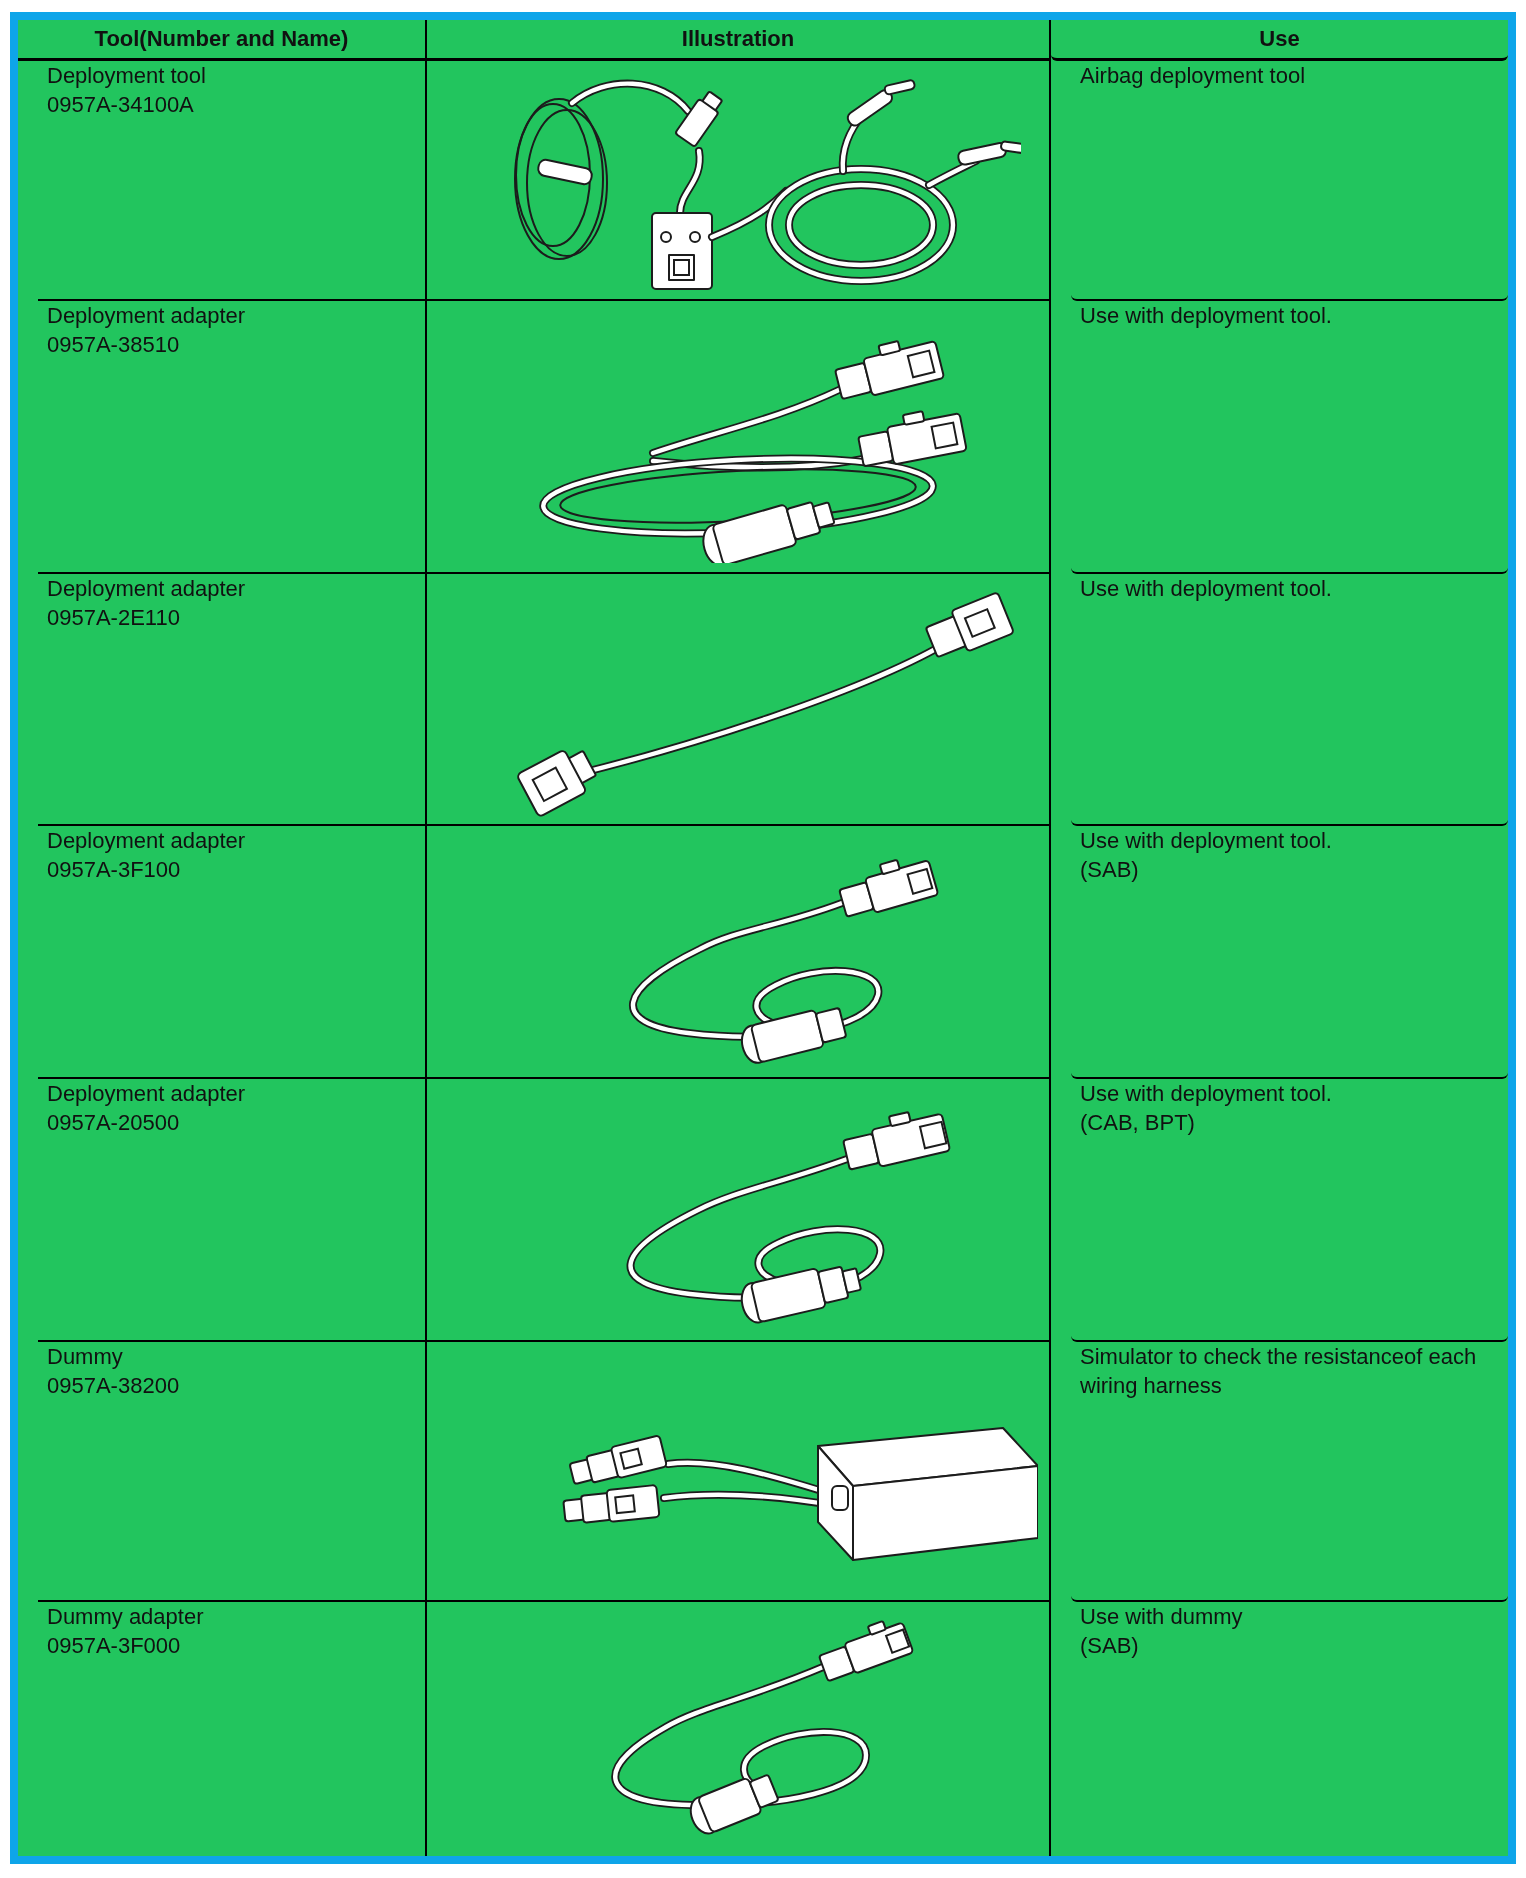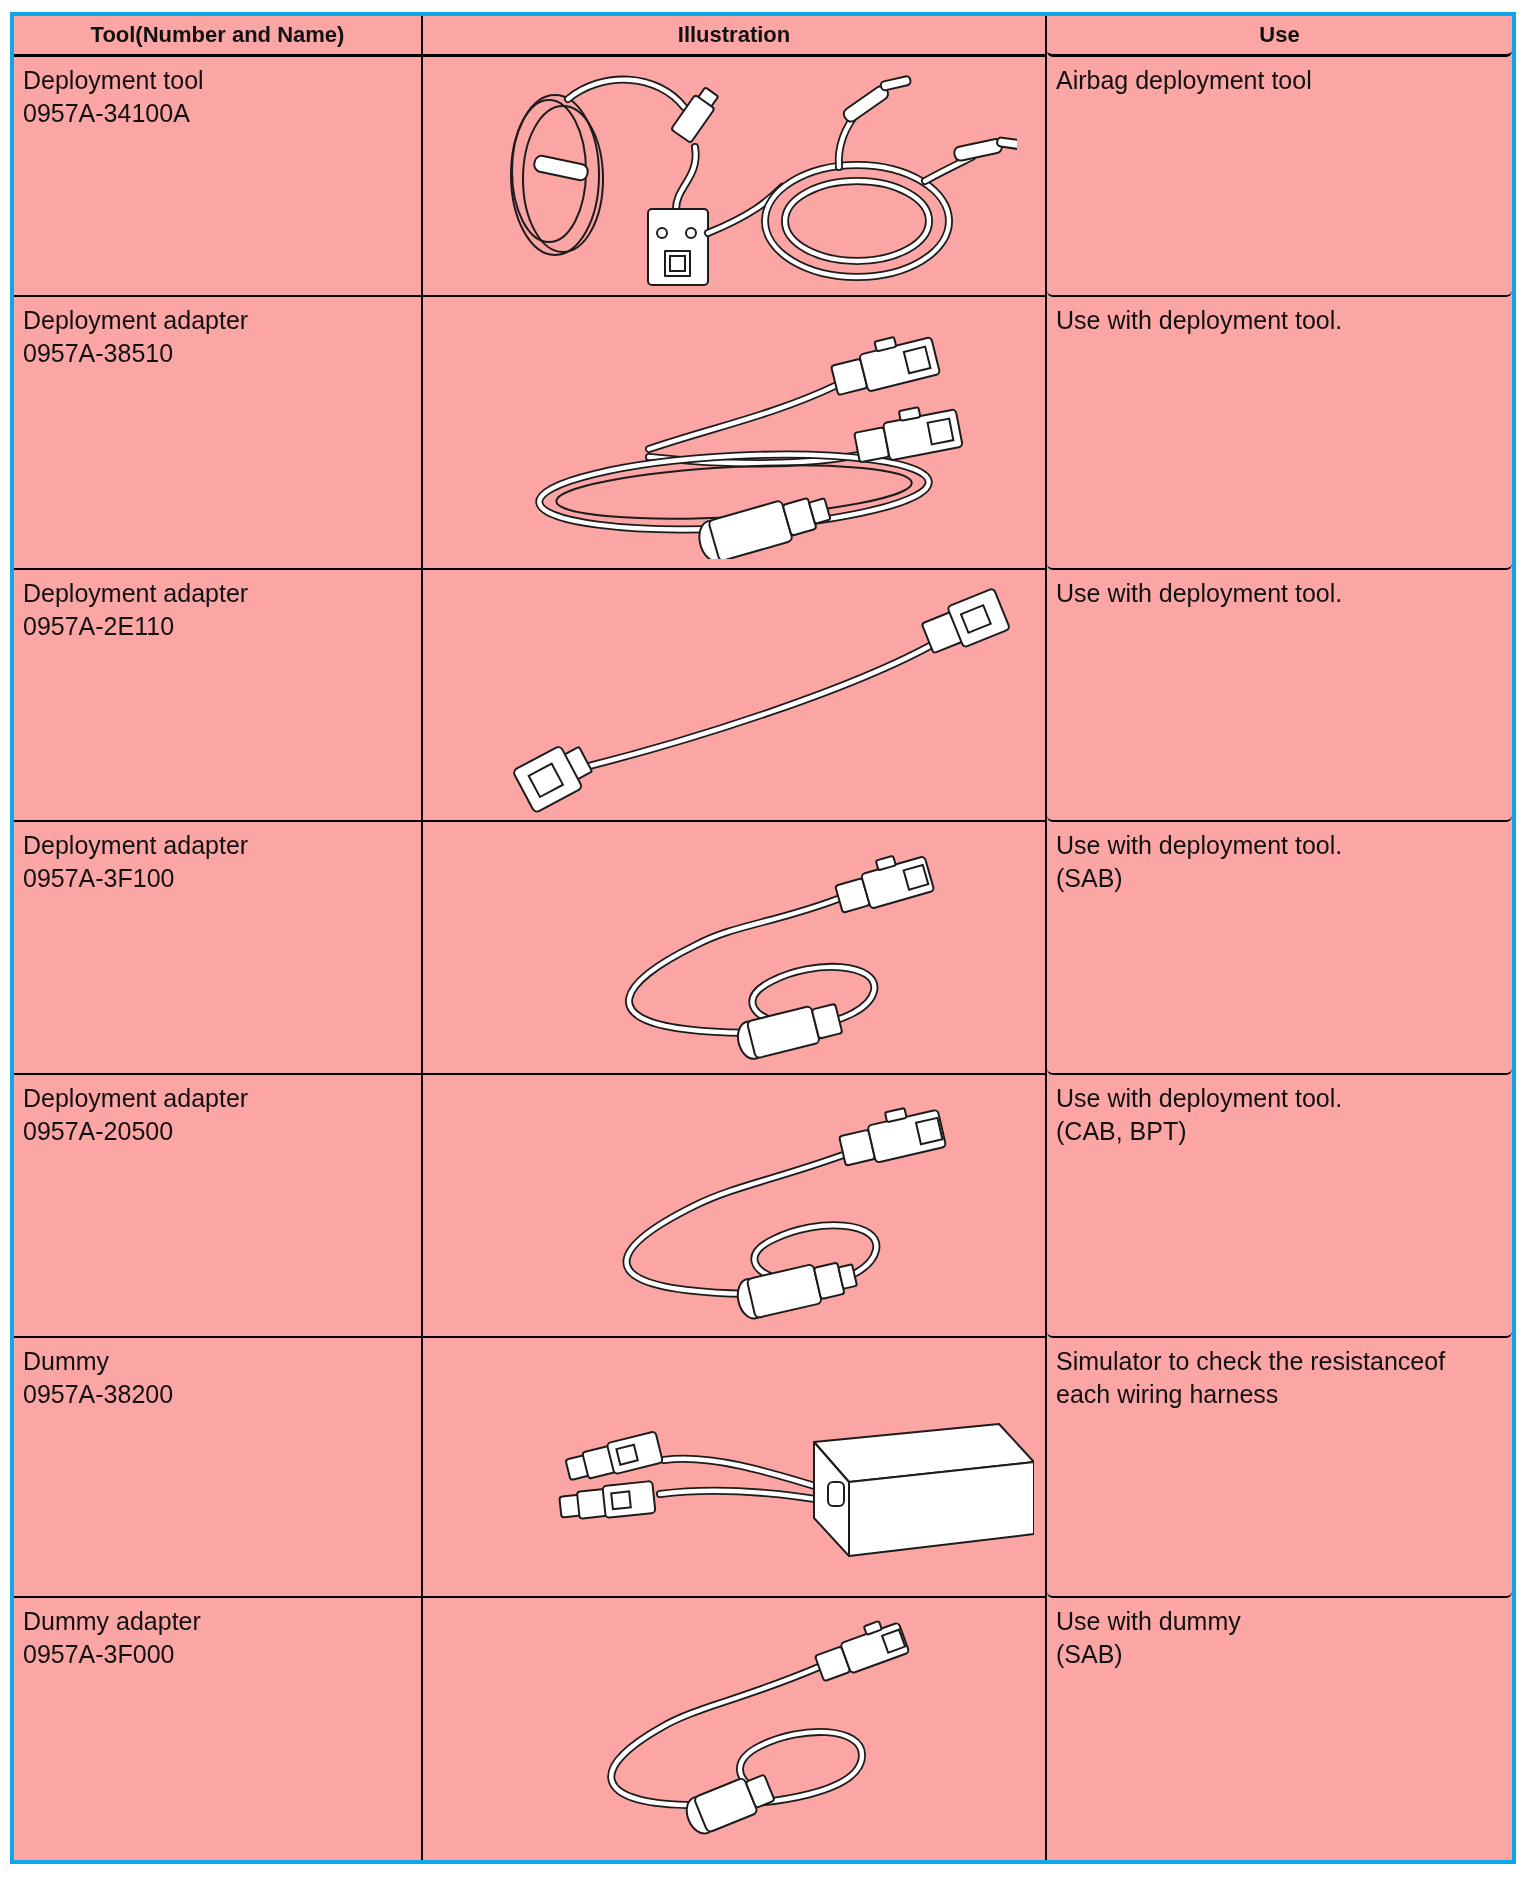--- a/index.html
+++ b/index.html
@@ -7,44 +7,45 @@
   body {
     width: 1526px; height: 1878px;
     font-family: "Liberation Sans", sans-serif;
     color: #111111;
     position: relative;
   }
   .page { position: absolute; inset: 0; background: #ffffff; }
   .tableframe {
     position: absolute;
     left: 10px; top: 12px; right: 10px; bottom: 14px;
-    border: 4px solid #0ea5e9;
+    border: 8px solid #0ea5e9;
     display: grid;
     grid-template-columns: 409px 624px auto;
     grid-template-rows: 41px 240px 273px 252px 253px 263px 260px auto;
-    background: #fca5a5;
+    background: #22c55e;
   }
   .cell {
     border-right: 2px solid #000;
     border-bottom: 2px solid #000;
     overflow: hidden;
   }
   .tableframe > .cell:nth-child(3n) { border-right: none; border-radius: 6px; }
   .tableframe > .cell:nth-child(n+22) { border-bottom: none; }
   .hcell {
     font-weight: bold;
     font-size: 22px;
     text-align: center;
     display: flex; align-items: center; justify-content: center;
     border-bottom-width: 3px;
   }
   .tcell {
-    padding: 7px 9px;
-    font-size: 25px;
+    padding: 0 9px;
+    font-size: 22px;
     line-height: 1.32;
+    margin-left: 20px;
   }
   .icell {
     display: flex; align-items: center; justify-content: center;
   }
   svg { display: block; }
   svg .t1 { fill: none; stroke: #1c1c1c; stroke-width: 8; stroke-linecap: round; }
   svg .t2 { fill: none; stroke: #ffffff; stroke-width: 4.4; stroke-linecap: round; }
   svg .ln { fill: none; stroke: #1c1c1c; stroke-width: 2; }
   svg .sh { fill: #ffffff; stroke: #1c1c1c; stroke-width: 2; stroke-linejoin: round; }
 </style>

